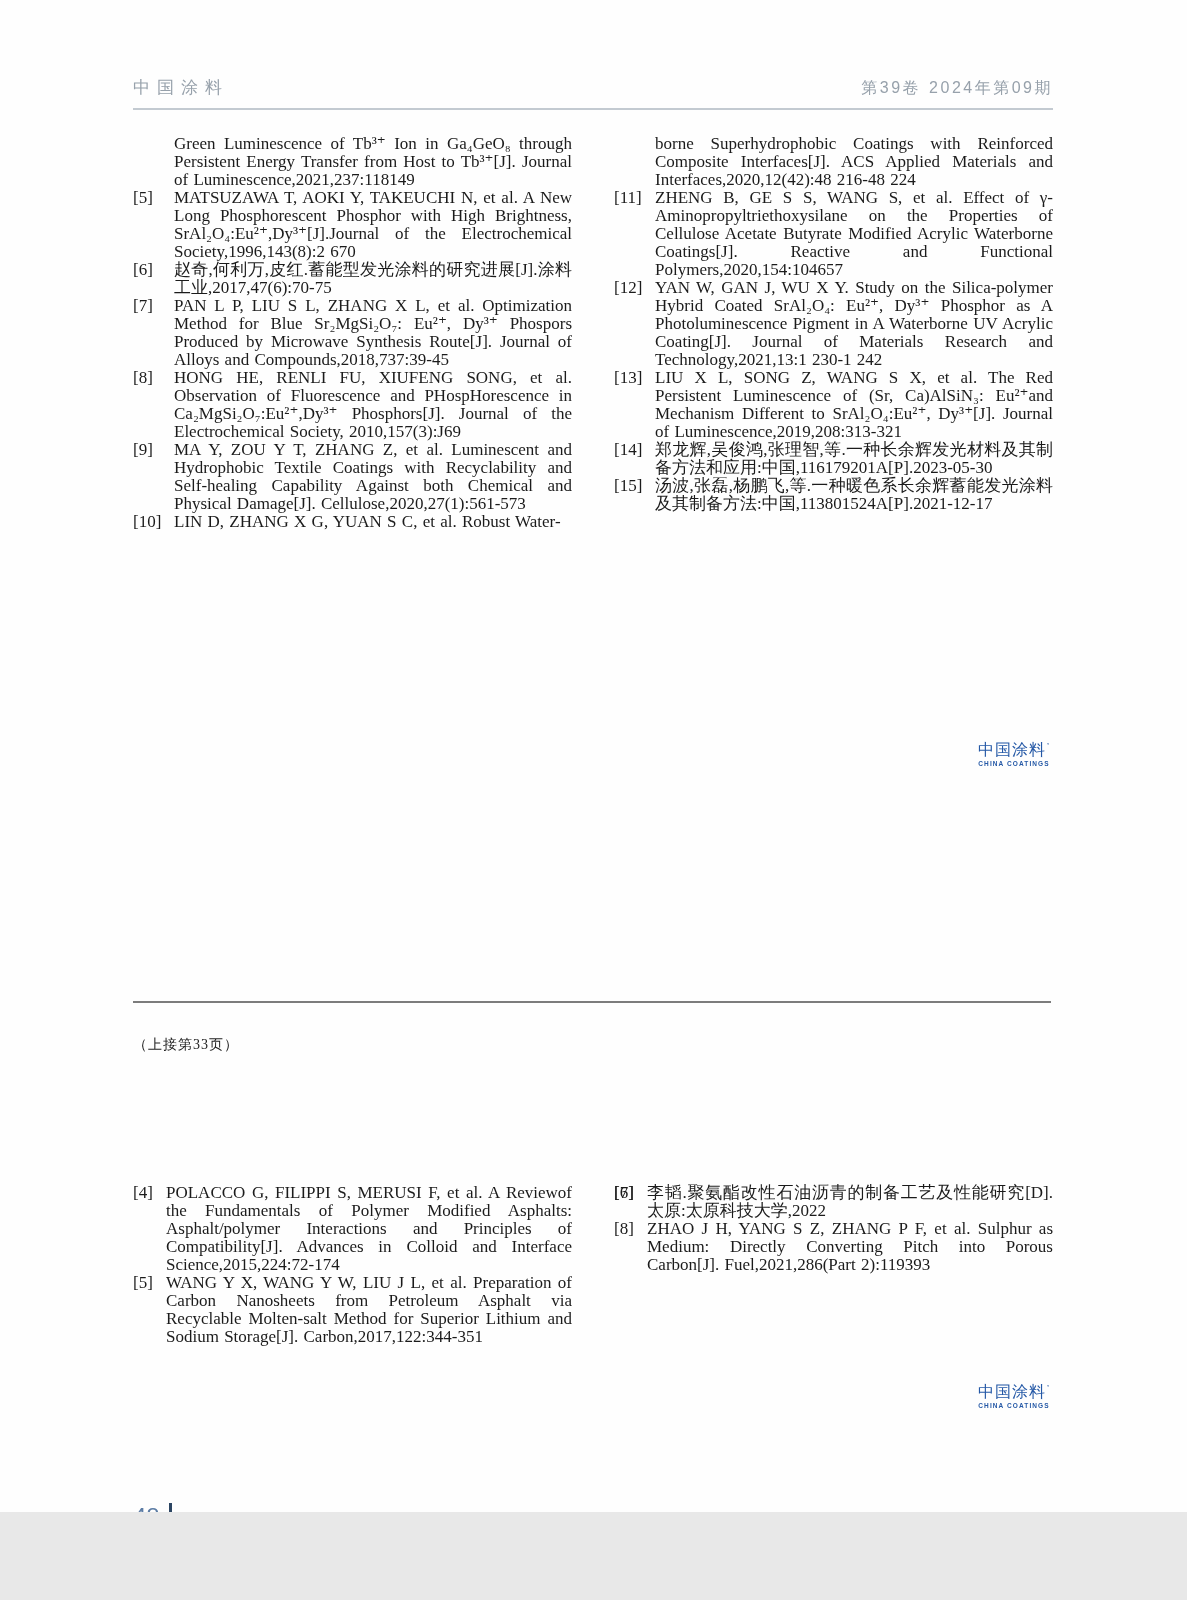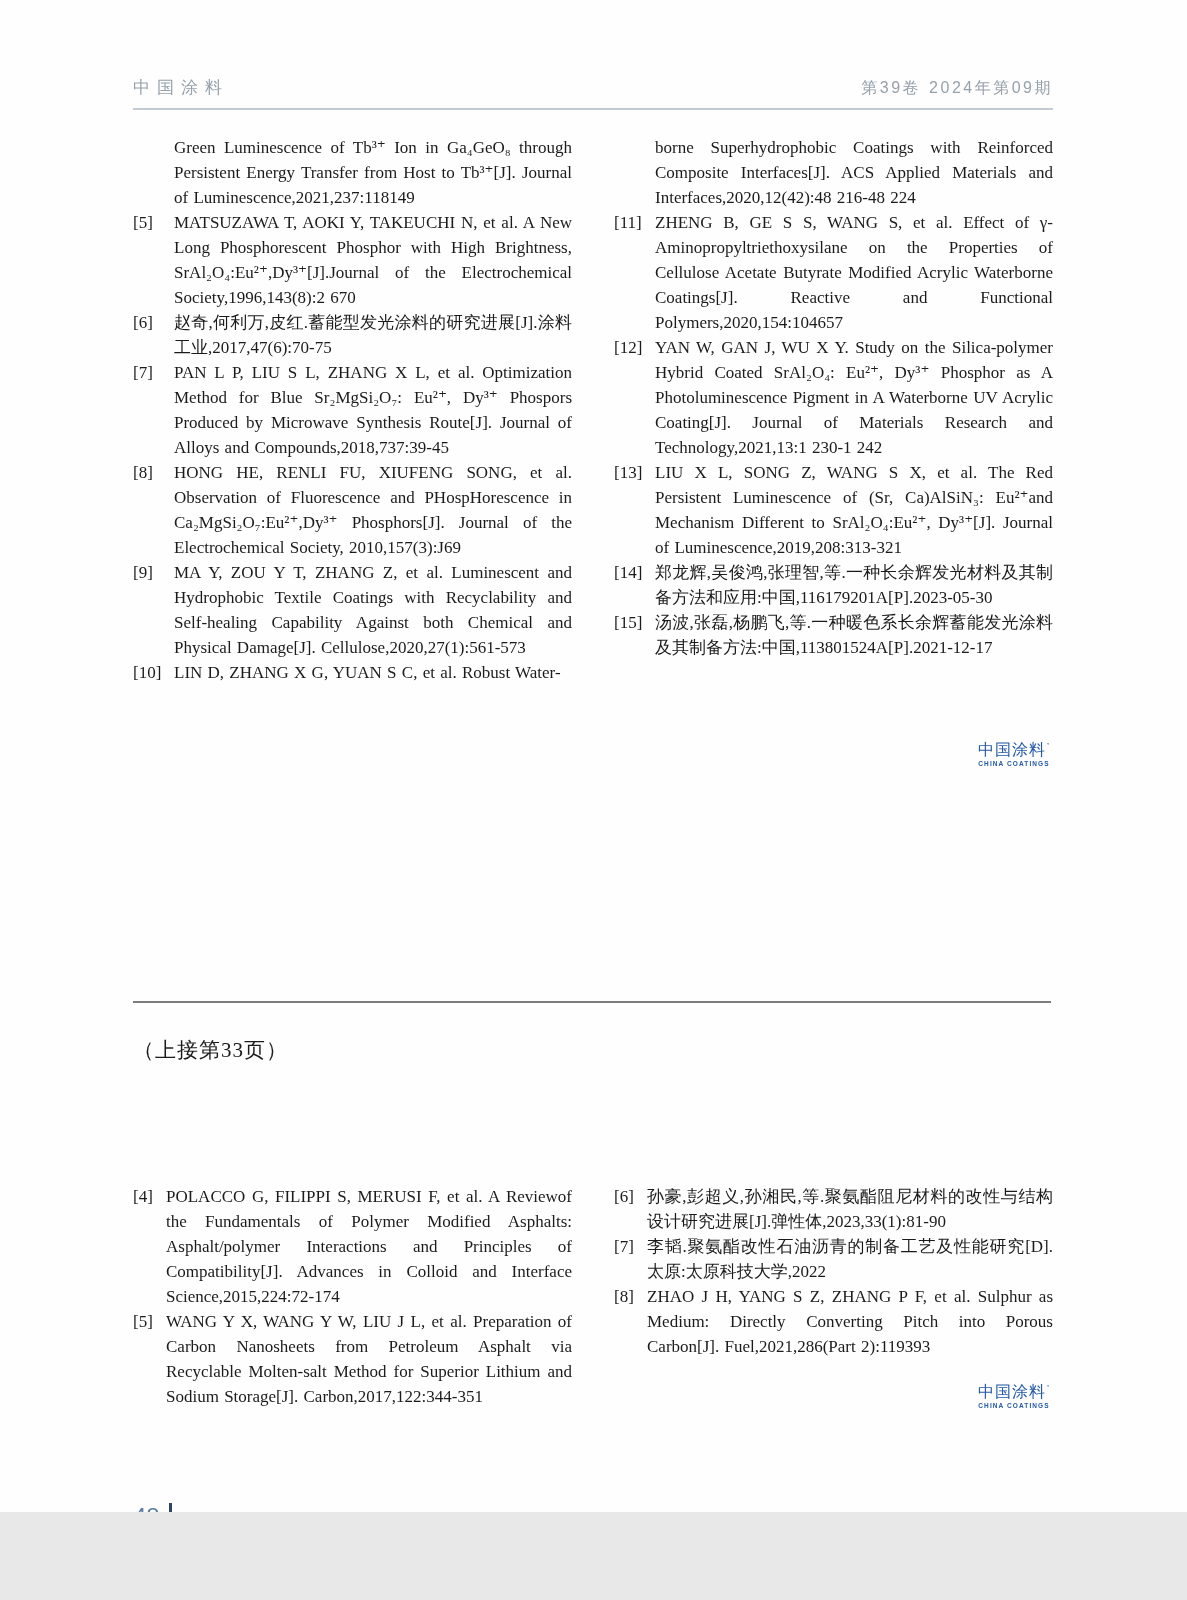--- a/index.html
+++ b/index.html
@@ -32,34 +32,34 @@
     display:grid; grid-template-columns:1fr 1fr; column-gap:42px;
   }
   .refs-top    { top:135px; }
   .refs-bottom { top:1184px; }
   .ref-col { display:flex; flex-direction:column; }
   .ref {
     position:relative;
     padding-left:41px;
     text-align:justify;
     font-size:17px;
-    line-height:25px;
+    line-height:18px;
     word-spacing:1px;
   }
   .refs-bottom .ref { padding-left:33px; }
   .ref-num { position:absolute; left:0; top:0; }
 
   
   .section-divider {
     position:absolute; top:1001px; left:133px; width:918px;
     border:none; border-top:2px solid #7c7c7c; margin:0;
   }
   .continuation-note {
     position:absolute; top:1036px; left:133px;
-    font-size:21px; letter-spacing:1px;
+    font-size:14px; letter-spacing:1px;
   }
 
   
   .brand-logo { position:absolute; right:137px; text-align:center; color:#2458a6; line-height:1; }
   .brand-logo-1 { top:742px; }
   .brand-logo-2 { top:1384px; }
   .brand-cn { font-family:"Liberation Sans","DejaVu Sans",sans-serif; font-weight:normal; font-size:16px; letter-spacing:1px; }
   .brand-mark { font-size:9px; vertical-align:top; margin-left:1px; }
   .brand-en { font-family:"Liberation Sans","DejaVu Sans",sans-serif; font-size:6.5px; letter-spacing:1.1px; margin-top:3px; font-weight:bold; }
 
@@ -172,21 +172,20 @@
         <span class="ref-text">POLACCO G, FILIPPI S, MERUSI F, et al. A Reviewof the Fundamentals of Polymer Modified Asphalts: Asphalt/polymer Interactions and Principles of Compatibility[J]. Advances in Colloid and Interface Science,2015,224:72-174</span>
       </div>
       <div class="ref">
         <span class="ref-num">[5]</span>
         <span class="ref-text">WANG Y X, WANG Y W, LIU J L, et al. Preparation of Carbon Nanosheets from Petroleum Asphalt via Recyclable Molten-salt Method for Superior Lithium and Sodium Storage[J]. Carbon,2017,122:344-351</span>
       </div>
     </div>
     <div class="ref-col">
       <div class="ref">
         <span class="ref-num">[6]</span>
-        <span class="ref-text">孙豪,彭超义,孙湘民,等.聚氨酯阻尼材料的改性与结构设计研究进展[J].弹性体,2023,33(1):81-90</span>
       </div>
       <div class="ref">
         <span class="ref-num">[7]</span>
         <span class="ref-text">李韬.聚氨酯改性石油沥青的制备工艺及性能研究[D].太原:太原科技大学,2022</span>
       </div>
       <div class="ref">
         <span class="ref-num">[8]</span>
         <span class="ref-text">ZHAO J H, YANG S Z, ZHANG P F, et al. Sulphur as Medium: Directly Converting Pitch into Porous Carbon[J]. Fuel,2021,286(Part 2):119393</span>
       </div>
     </div>

